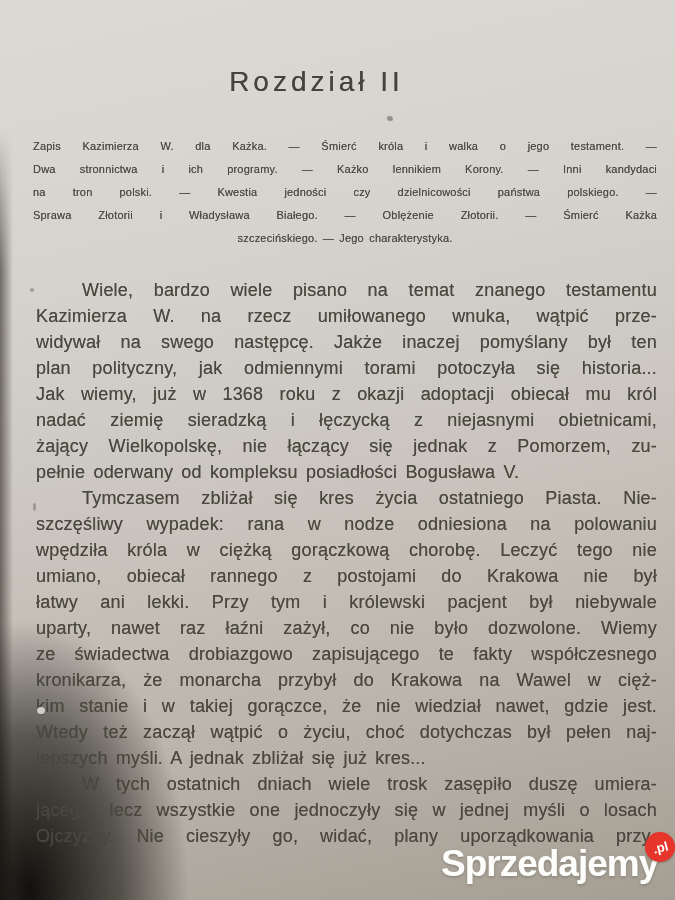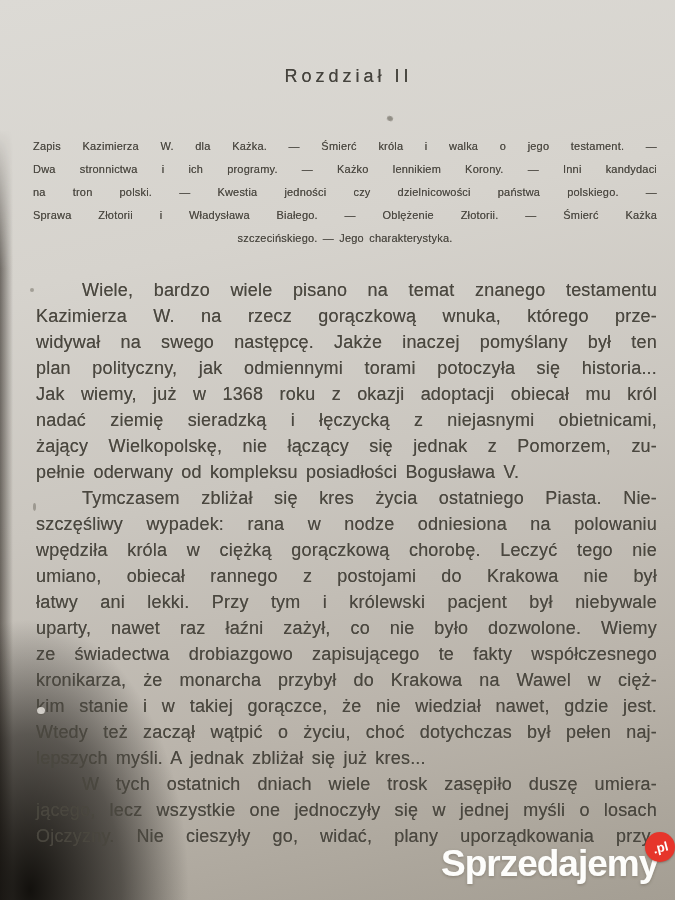--- a/index.html
+++ b/index.html
@@ -25,24 +25,23 @@
   .speck1{left:30px;top:288px;width:4px;height:4px;background:rgba(100,95,85,0.45);}
   .speck2{left:33px;top:503px;width:3px;height:8px;background:rgba(110,105,95,0.5);}
   .speck3{left:37px;top:707px;width:8px;height:7px;background:rgba(228,225,218,0.85);box-shadow:0 1px 1px rgba(90,85,75,0.35);}
   .hmark{
     position:absolute;left:387px;top:116px;width:6px;height:5px;border-radius:50%;
     background:rgba(88,83,73,0.55);filter:blur(0.4px);transform:rotate(20deg);
   }
 
   .heading{
     position:absolute;left:0;top:66px;width:633px;
-    text-align:center;font-size:18px;font-weight:400;
+    text-align:center;font-size:28px;font-weight:400;
     letter-spacing:4px;color:#45433d;
     text-shadow:0 0 0.5px rgba(69,67,61,0.8);
-    margin-left:32px;
   }
   .summary{
     position:absolute;left:33px;top:135px;width:624px;
     font-size:11px;color:#4c4942;word-spacing:2px;letter-spacing:0.2px;
     text-shadow:0 0 0.5px rgba(76,73,66,0.75);
   }
   .summary .line{line-height:23px;height:23px;}
   .bodytext{
     position:absolute;left:36px;top:277px;width:621px;
     font-size:18px;color:#4a473f;word-spacing:3px;letter-spacing:0.2px;
@@ -90,21 +89,21 @@
   <div class="summary" id="summary">
       <div class="line">Zapis Kazimierza W. dla Każka. — Śmierć króla i walka o jego testament. —</div>
       <div class="line">Dwa stronnictwa i ich programy. — Każko lennikiem Korony. — Inni kandydaci</div>
       <div class="line">na tron polski. — Kwestia jedności czy dzielnicowości państwa polskiego. —</div>
       <div class="line">Sprawa Złotorii i Władysława Białego. — Oblężenie Złotorii. — Śmierć Każka</div>
       <div class="line center-last">szczecińskiego. — Jego charakterystyka.</div>
     </div>
 
   <div class="bodytext" id="bodytext">
       <div class="line indent">Wiele, bardzo wiele pisano na temat znanego testamentu</div>
-      <div class="line">Kazimierza W. na rzecz gorączkową wnuka, którego prze-</div>
+      <div class="line">Kazimierza W. na rzecz umiłowanego wnuka, wątpić prze-</div>
       <div class="line">widywał na swego następcę. Jakże inaczej pomyślany był ten</div>
       <div class="line">plan polityczny, jak odmiennymi torami potoczyła się historia...</div>
       <div class="line">Jak wiemy, już w 1368 roku z okazji adoptacji obiecał mu król</div>
       <div class="line">nadać ziemię sieradzką i łęczycką z niejasnymi obietnicami,</div>
       <div class="line">żający Wielkopolskę, nie łączący się jednak z Pomorzem, zu-</div>
       <div class="line flush">pełnie oderwany od kompleksu posiadłości Bogusława V.</div>
       <div class="line indent">Tymczasem zbliżał się kres życia ostatniego Piasta. Nie-</div>
       <div class="line">szczęśliwy wypadek: rana w nodze odniesiona na polowaniu</div>
       <div class="line">wpędziła króla w ciężką gorączkową chorobę. Leczyć tego nie</div>
       <div class="line">umiano, obiecał rannego z postojami do Krakowa nie był</div>

